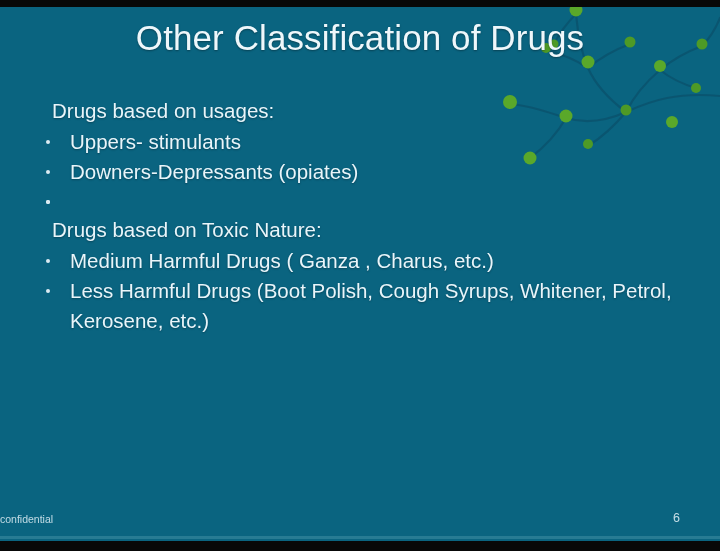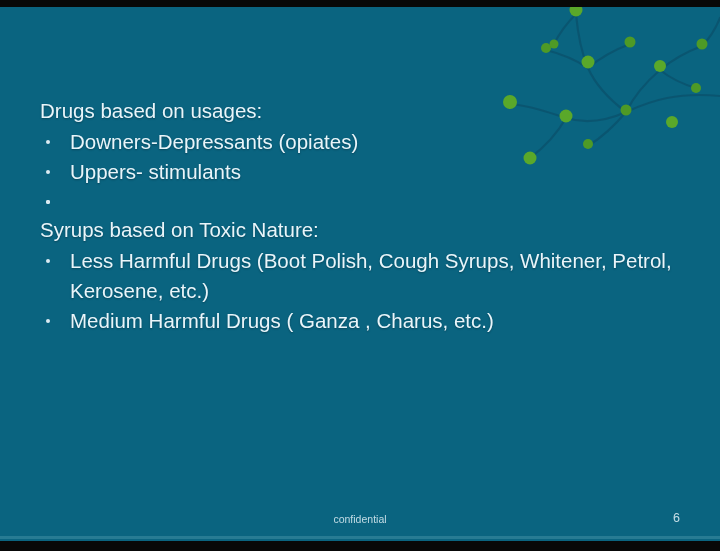--- a/index.html
+++ b/index.html
@@ -77,21 +77,21 @@
   .body-block {
     position: absolute;
     left: 40px;
     top: 96px;
     width: 650px;
   }
   .sec-head {
     color: #e9f5fa;
     font-size: 20.5px;
     line-height: 30px;
-    margin: 0 0 1px 0;
+    margin: 0 0 1px 12px;
     text-shadow: 0 1px 2px rgba(0,0,0,.3);
   }
   ul.bullets {
     list-style: none;
     margin: 0;
     padding: 0;
   }
   ul.bullets li {
     position: relative;
     color: #e9f5fa;
@@ -117,21 +117,20 @@
     margin-top: 2px;
   }
   .sec2 li {
     margin-bottom: 3px;
   }
   .footer-note {
     position: absolute;
     left: 0;
     top: 513px;
     width: 720px;
-    text-align: center;
     color: #cfe4ec;
     font-size: 10.5px;
     opacity: .92;
     z-index: 30;
   }
   .footer-page {
     position: absolute;
     right: 40px;
     top: 511px;
     color: #cfe4ec;
@@ -174,52 +173,53 @@
       <circle cx="168" cy="144" r="5" fill="#4e9a26"></circle>
       <circle cx="110" cy="158" r="6.5" fill="#5aa82a"></circle>
       <circle cx="252" cy="122" r="6" fill="#5aa82a"></circle>
       <circle cx="276" cy="88" r="5" fill="#4e9a26"></circle>
       <circle cx="134" cy="44" r="4.5" fill="#4e9a26"></circle>
     </g>
   </svg>
 
   <div class="content">
 
+    <div class="title">Other Classification of Drugs</div>
 
     <div class="body-block">
 
       <p class="sec-head">Drugs based on usages:</p>
       <ul class="bullets">
         <li>
           <span class="dot"></span>
+          <span>Uppers- stimulants</span>
+        </li>
+        <li>
+          <span class="dot"></span>
           <span>Downers-Depressants (opiates)</span>
         </li>
         <li>
           <span class="dot"></span>
-          <span>Uppers- stimulants</span>
-        </li>
-        <li>
-          <span class="dot"></span>
         </li>
         <li>
           <span class="dot"></span>
         </li>
       </ul>
 
       <div class="gap"></div>
 
-      <p class="sec-head">Syrups based on Toxic Nature:</p>
+      <p class="sec-head">Drugs based on Toxic Nature:</p>
       <ul class="bullets sec2">
         <li>
           <span class="dot"></span>
+          <span>Medium Harmful Drugs ( Ganza , Charus, etc.)</span>
+        </li>
+        <li>
+          <span class="dot"></span>
           <span>Less Harmful Drugs (Boot Polish, Cough Syrups, Whitener, Petrol, Kerosene, etc.)</span>
-        </li>
-        <li>
-          <span class="dot"></span>
-          <span>Medium Harmful Drugs ( Ganza , Charus, etc.)</span>
         </li>
       </ul>
 
     </div>
 
     <div class="footer-note">confidential</div>
     <div class="footer-page">6</div>
 
   </div>
 

